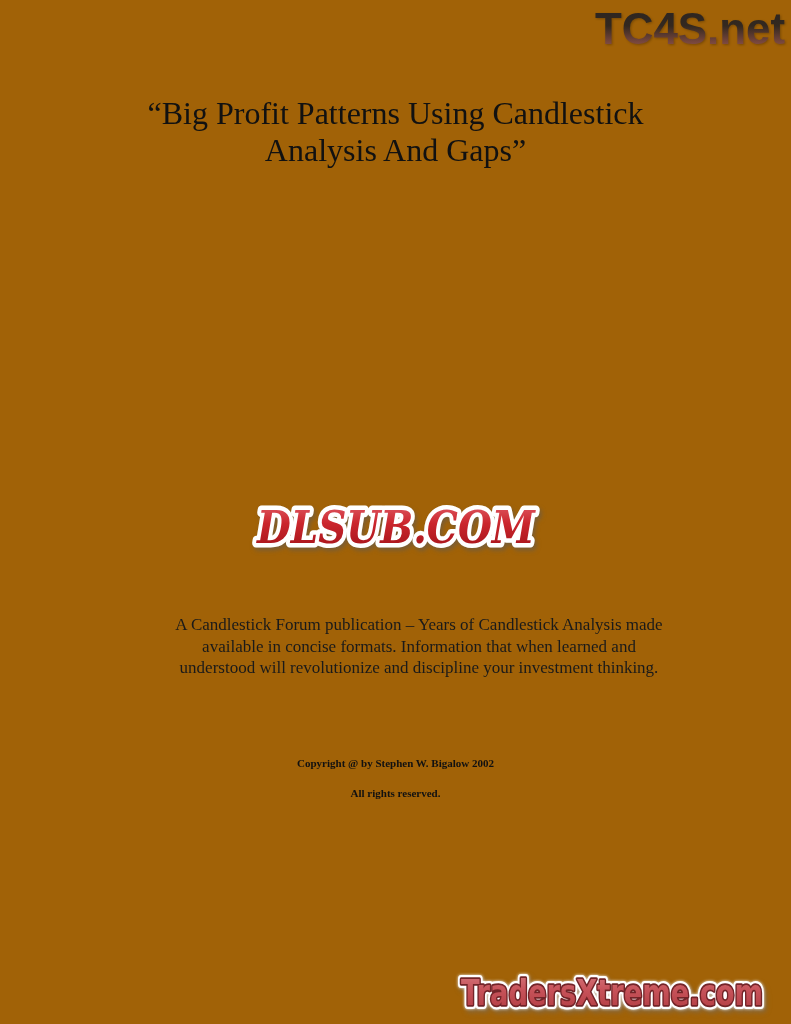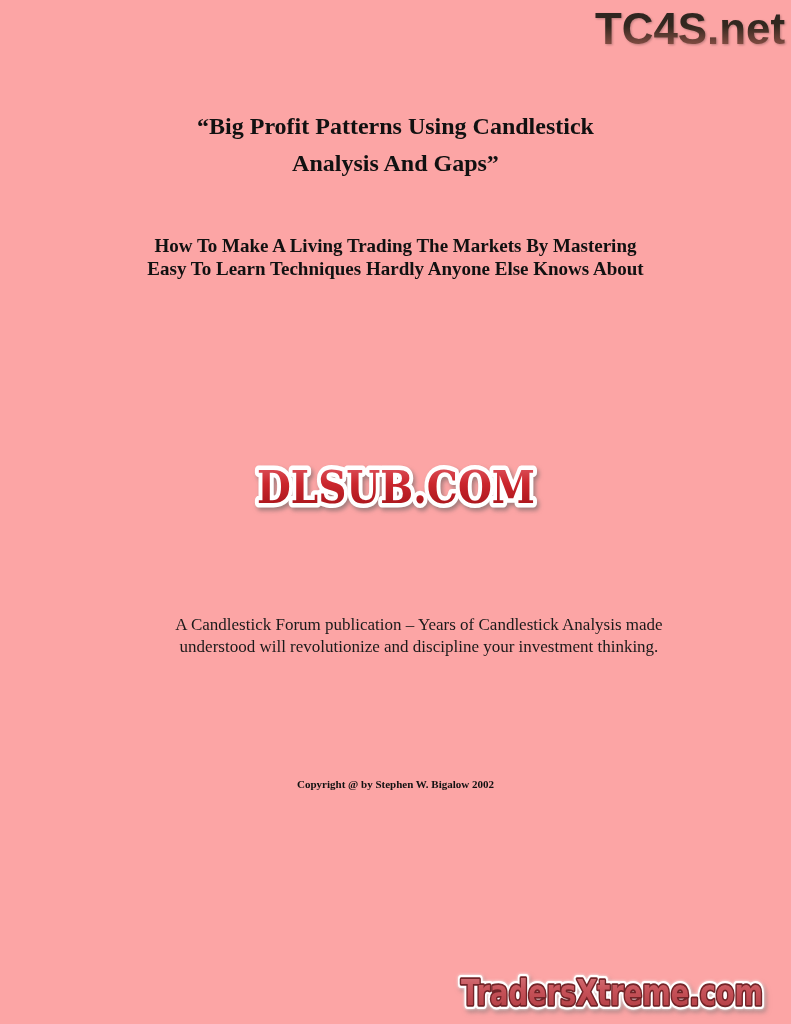--- a/index.html
+++ b/index.html
@@ -4,87 +4,88 @@
 <style>
   html, body {
     margin: 0;
     padding: 0;
     background: #ffffff;
   }
   .page {
     position: relative;
     width: 791px;
     height: 1024px;
-    background: #fca5a5;
+    background: #a16207;
     overflow: hidden;
     font-family: "Liberation Serif", serif;
   }
 
   
   .tc4s-wrap {
     position: absolute;
     top: 2px;
     right: 4px;
     filter: drop-shadow(1px 1px 1px rgba(0,0,0,0.25));
   }
 
   
   .title {
     position: absolute;
     top: 92px;
     left: 0;
     right: 0;
     text-align: center;
-    font-weight: bold;
-    font-size: 24px;
+    font-weight: normal;
+    font-size: 32px;
     line-height: 37px;
     color: #111111;
-    margin: 16px;
+    margin: 3px;
   }
 
   
   .subtitle {
     position: absolute;
     top: 234px;
     left: 0;
     right: 0;
     text-align: center;
     font-weight: bold;
     font-size: 19px;
     line-height: 23px;
     color: #111111;
     margin: 0;
   }
 
   
   .dlsub-wrap {
     position: absolute;
-    top: 456px;
+    top: 496px;
     left: 50%;
     transform: translateX(-50%);
     filter: drop-shadow(2px 3px 2px rgba(90,90,90,0.55));
+    font-style: italic;
   }
 
   
   .desc {
     position: absolute;
     top: 614px;
     left: 0;
     right: 0;
     text-align: center;
     font-size: 17px;
     line-height: 21.5px;
     color: #1a1a1a;
   }
   .desc div { white-space: nowrap; padding-left: 47px; }
 
   
   .copyright {
     position: absolute;
-    top: 778px;
+    top: 757px;
     left: 0;
     right: 0;
     text-align: center;
     font-weight: bold;
     font-size: 11px;
     color: #111111;
   }
   .copyright div { margin-bottom: 18px; }
 
   
@@ -114,45 +115,43 @@
       </defs>
       <text x="198" y="42" text-anchor="end" textLength="190" lengthAdjust="spacingAndGlyphs" font-family="Liberation Sans, sans-serif" font-weight="bold" font-size="45" fill="url(#g-tc4s)">TC4S.net</text>
     </svg>
   </div>
 
   <h1 class="title">
     <span>“Big Profit Patterns Using Candlestick</span><br>
     <span>Analysis And Gaps”</span>
   </h1>
 
-  <h2 class="subtitle">
-    <span>How To Make A Living Trading The Markets By Mastering</span><br>
-    <span>Easy To Learn Techniques Hardly Anyone Else Knows About</span>
-  </h2>
 
   <div class="dlsub-wrap">
     <svg width="320" height="62" viewBox="0 0 320 62">
       <defs>
         <linearGradient id="g-dlsub" x1="0" y1="0" x2="0" y2="1">
           <stop offset="0" stop-color="#e2606a"></stop>
           <stop offset="0.42" stop-color="#cb262d"></stop>
           <stop offset="1" stop-color="#9e1016"></stop>
         </linearGradient>
       </defs>
       <text x="160" y="47" text-anchor="middle" textLength="278" lengthAdjust="spacingAndGlyphs" font-family="DejaVu Serif, serif" font-weight="bold" font-size="45" fill="url(#g-dlsub)" stroke="#ffffff" stroke-width="9" paint-order="stroke fill" stroke-linejoin="round">DLSUB.COM</text>
     </svg>
   </div>
 
   <div class="desc">
     <div>A Candlestick Forum publication – Years of Candlestick Analysis made</div>
+    <div>available in concise formats. Information that when learned and</div>
     <div>understood will revolutionize and discipline your investment thinking.</div>
   </div>
 
   <div class="copyright">
     <div>Copyright @ by Stephen W. Bigalow 2002</div>
+    <div>All rights reserved.</div>
   </div>
 
   <div class="tx-wrap">
     <svg width="330" height="50" viewBox="0 0 330 50">
       <defs>
         <linearGradient id="g-tx" x1="0" y1="0" x2="0" y2="1">
           <stop offset="0" stop-color="#d4767b"></stop>
           <stop offset="0.4" stop-color="#c8545b"></stop>
           <stop offset="1" stop-color="#b03a40"></stop>
         </linearGradient>

